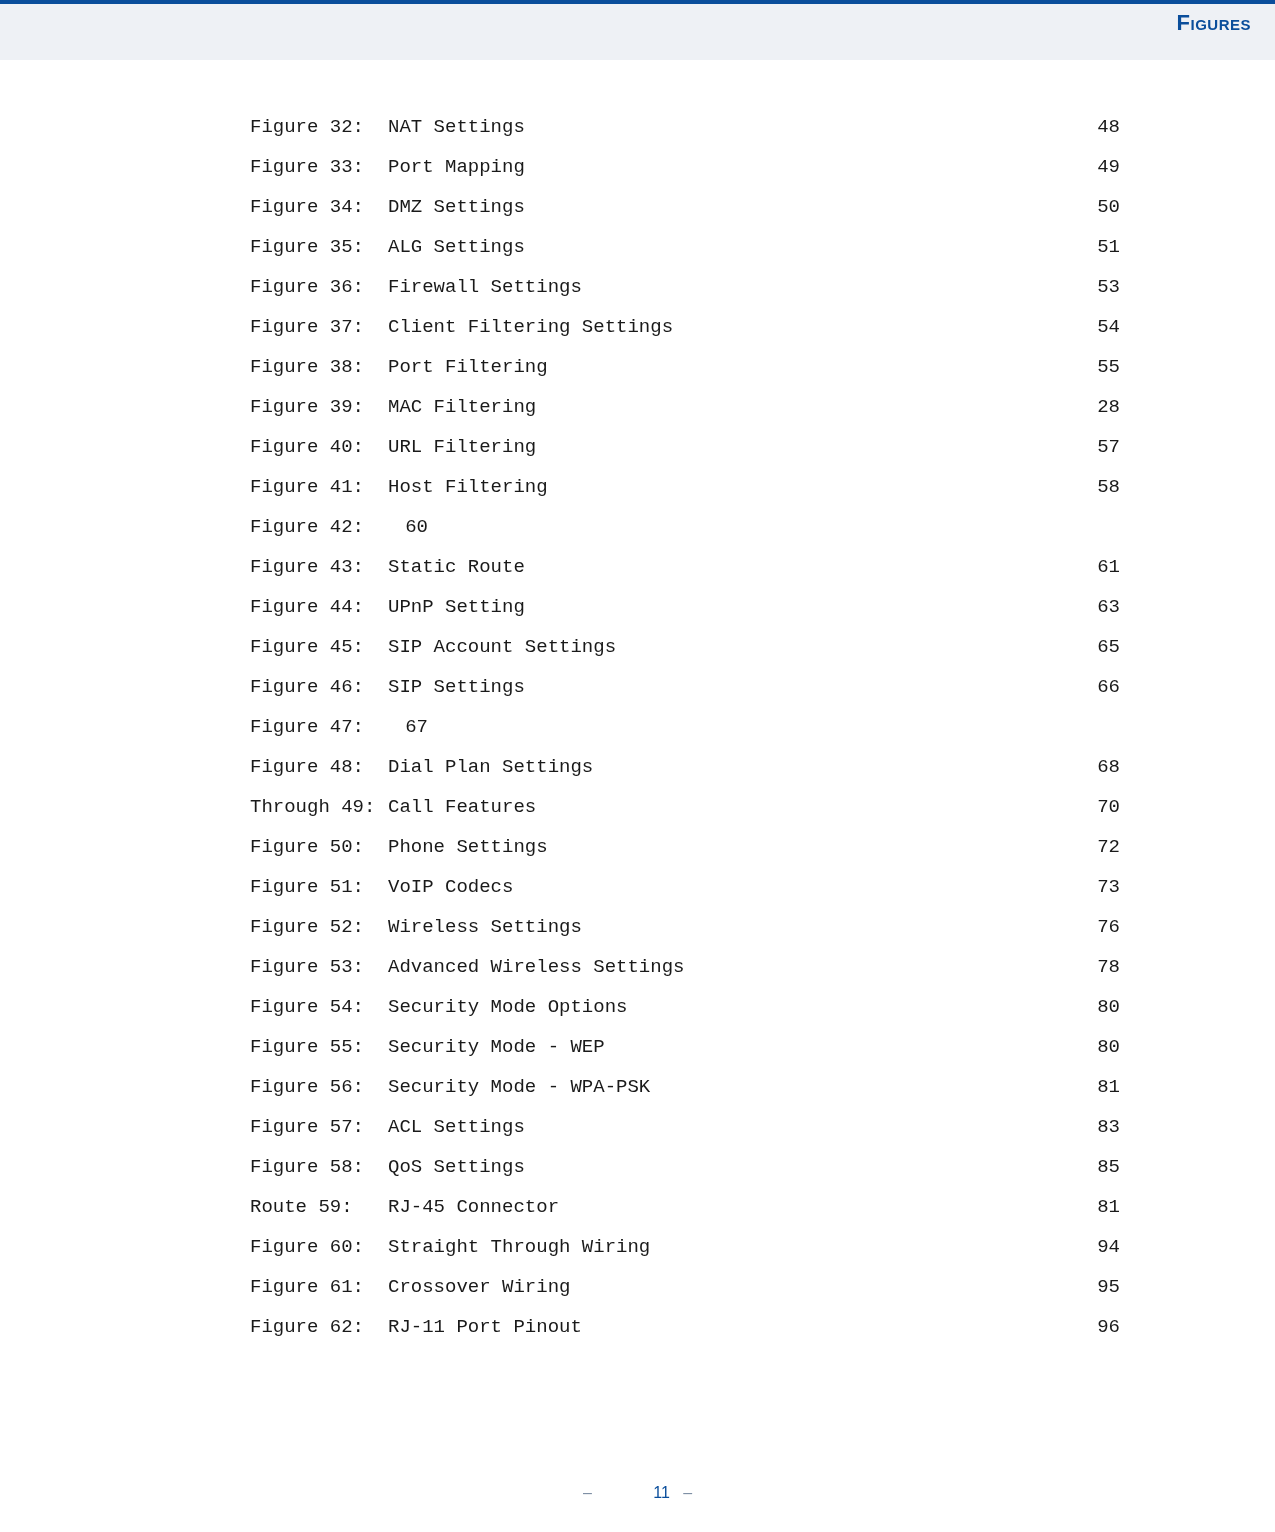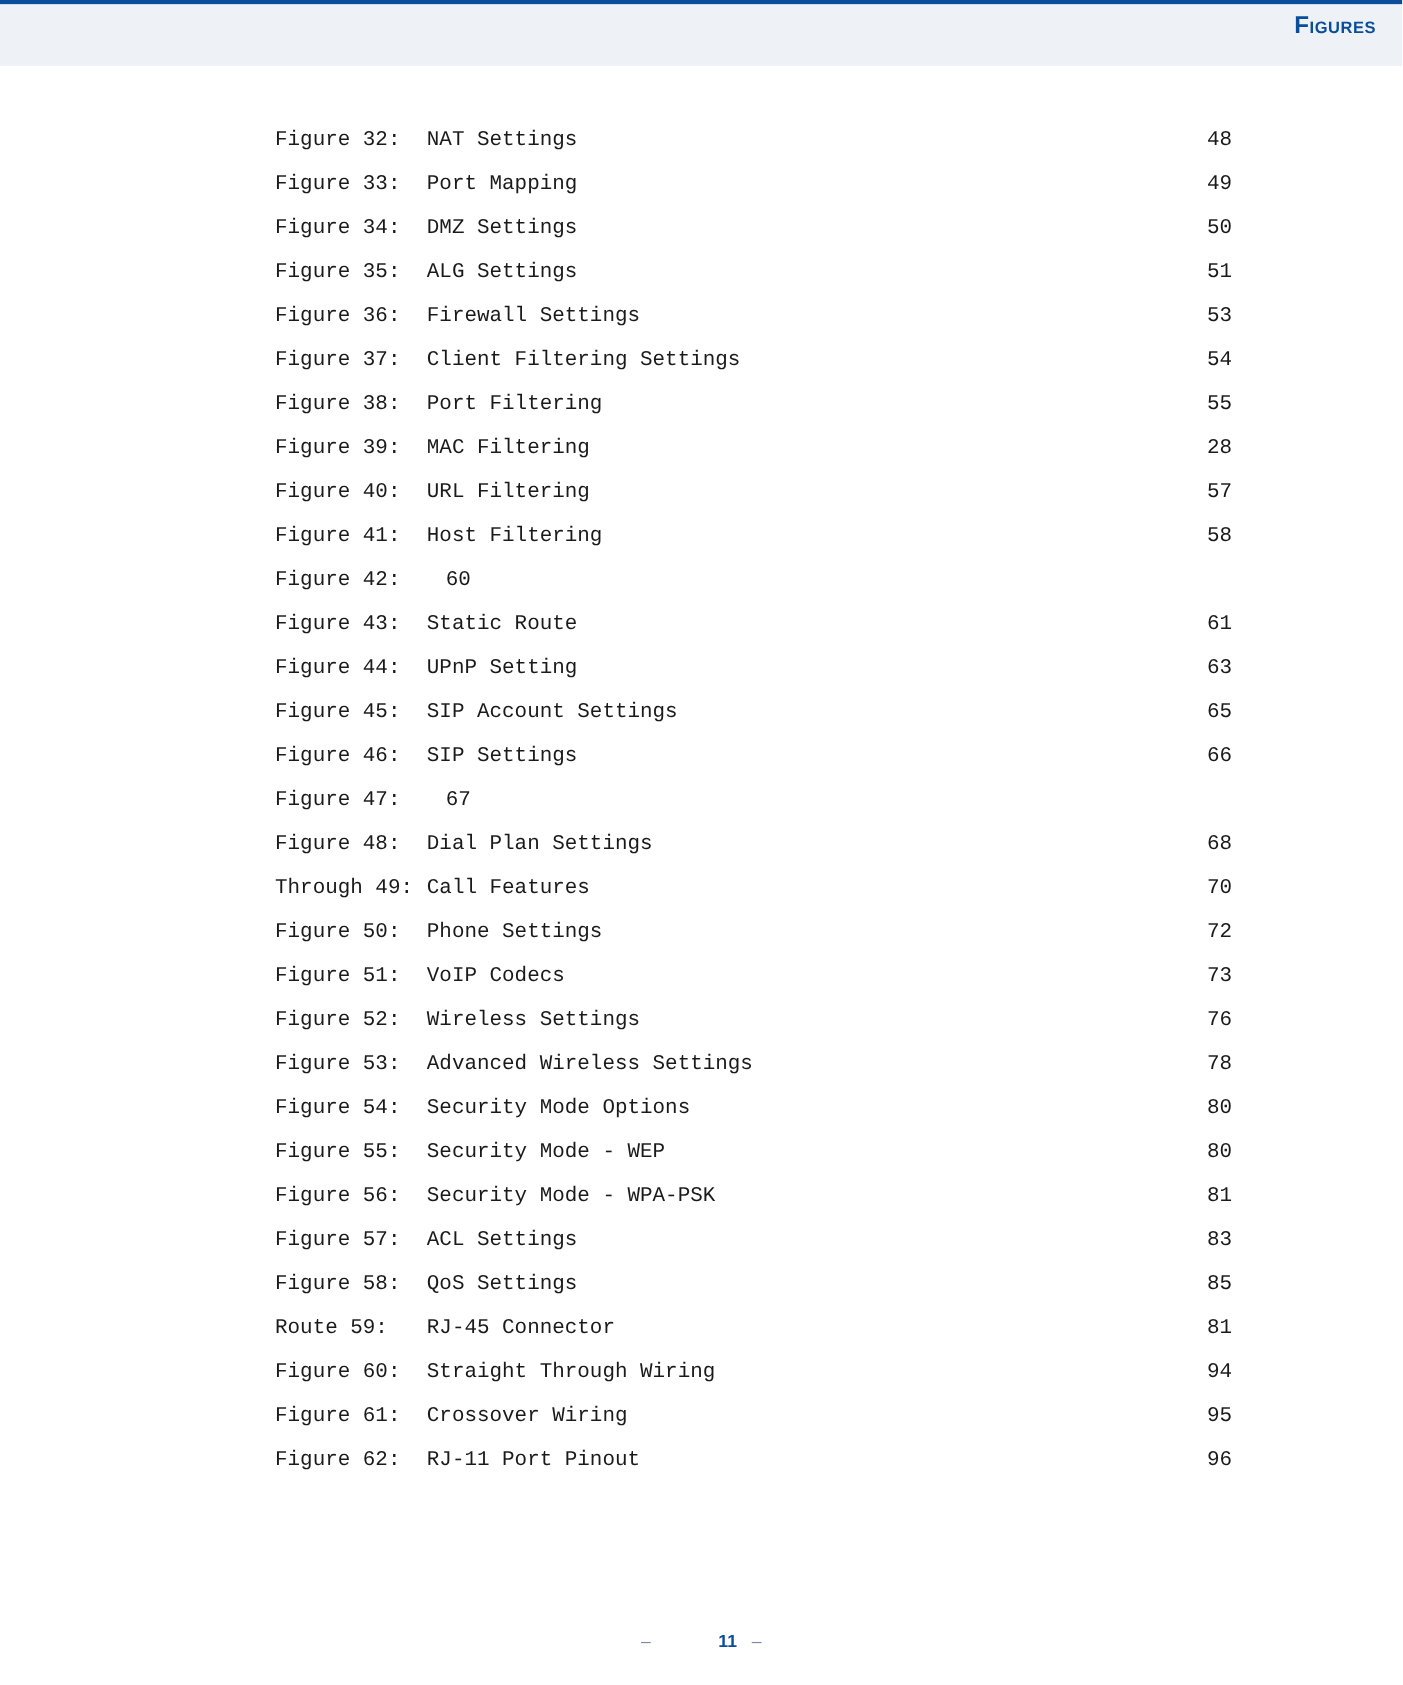--- a/index.html
+++ b/index.html
@@ -54,21 +54,21 @@
   .fig-page{
     flex:0 0 auto;
     text-align:right;
     min-width:40px;
   }
   .footer{
     position:absolute;left:0;right:0;bottom:30px;
     text-align:center;font-size:16px;color:#333;
   }
   .footer .dash{color:#7c8da3;}
-  .footer .num{color:var(--accent);font-weight:700;margin-left:48px;}
+  .footer .num{color:var(--accent);font-weight:400;margin-left:48px;}
 </style>
 </head>
 <body>
 <div class="page">
 
   <div class="topbar"></div>
   <div class="header">
     <div class="header-title">Figures</div>
   </div>
 

